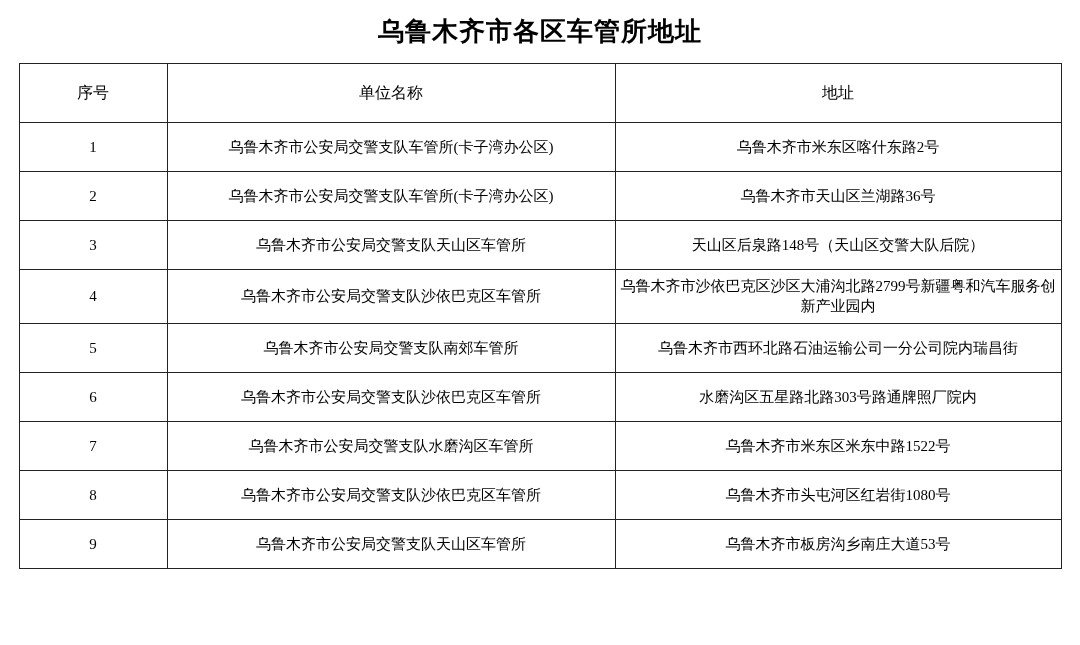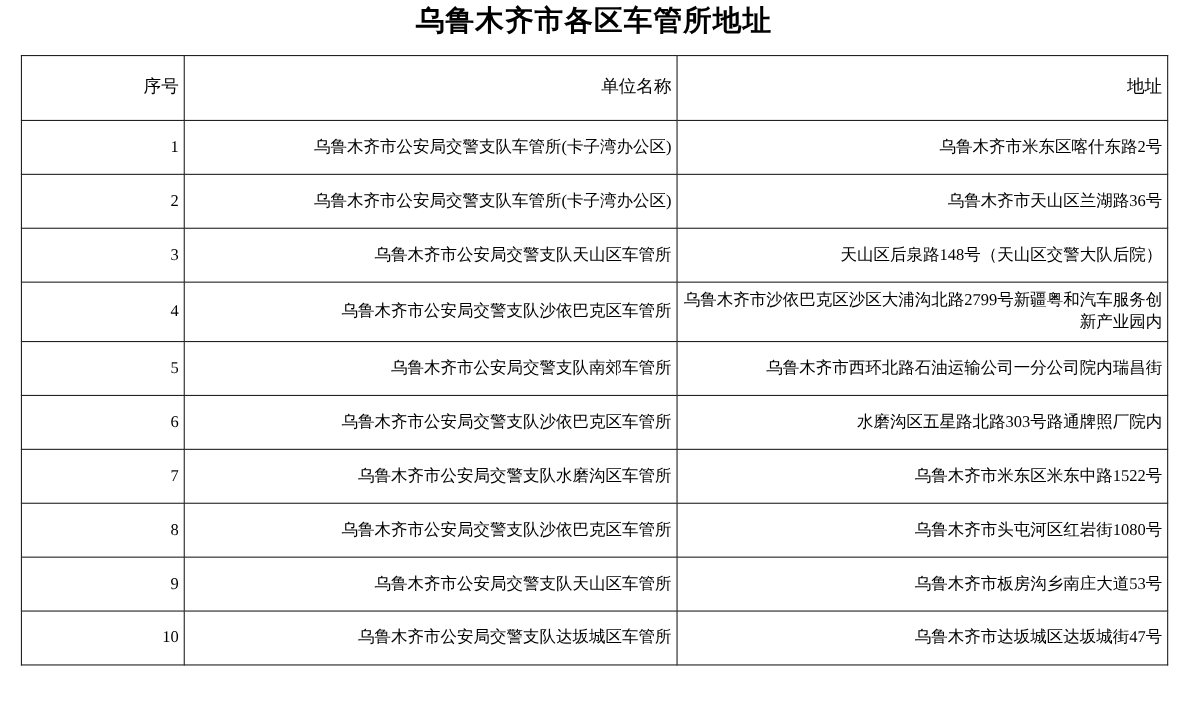--- a/index.html
+++ b/index.html
@@ -19,34 +19,34 @@
     height: 645px;
     position: relative;
     background: #ffffff;
     box-sizing: border-box;
   }
   .doc-title {
     text-align: center;
     font-size: 26px;
     font-weight: bold;
     letter-spacing: 1px;
-    padding-top: 3px;
+    padding-top: 16px;
     padding-bottom: 16px;
     line-height: 1.2;
   }
   table.addr-table {
     border-collapse: collapse;
     width: 1042px;
     margin: 0 auto;
     table-layout: fixed;
   }
   table.addr-table td,
   table.addr-table th {
     border: 1px solid #222222;
-    text-align: right;
+    text-align: center;
     vertical-align: middle;
     font-size: 15px;
     font-weight: normal;
     padding: 6px 4px;
     line-height: 1.35;
   }
   table.addr-table thead td {
     height: 46px;
     font-size: 16px;
   }
@@ -120,21 +120,16 @@
       <tr>
         <td class="cell-idx">8</td>
         <td class="cell-name">乌鲁木齐市公安局交警支队沙依巴克区车管所</td>
         <td class="cell-addr wrap-addr">乌鲁木齐市头屯河区红岩街1080号</td>
       </tr>
       <tr>
         <td class="cell-idx">9</td>
         <td class="cell-name">乌鲁木齐市公安局交警支队天山区车管所</td>
         <td class="cell-addr wrap-addr">乌鲁木齐市板房沟乡南庄大道53号</td>
       </tr>
-      <tr>
-        <td class="cell-idx">10</td>
-        <td class="cell-name">乌鲁木齐市公安局交警支队达坂城区车管所</td>
-        <td class="cell-addr wrap-addr">乌鲁木齐市达坂城区达坂城街47号</td>
-      </tr>
     </tbody>
   </table>
 
 </div>
 
 </body></html>

